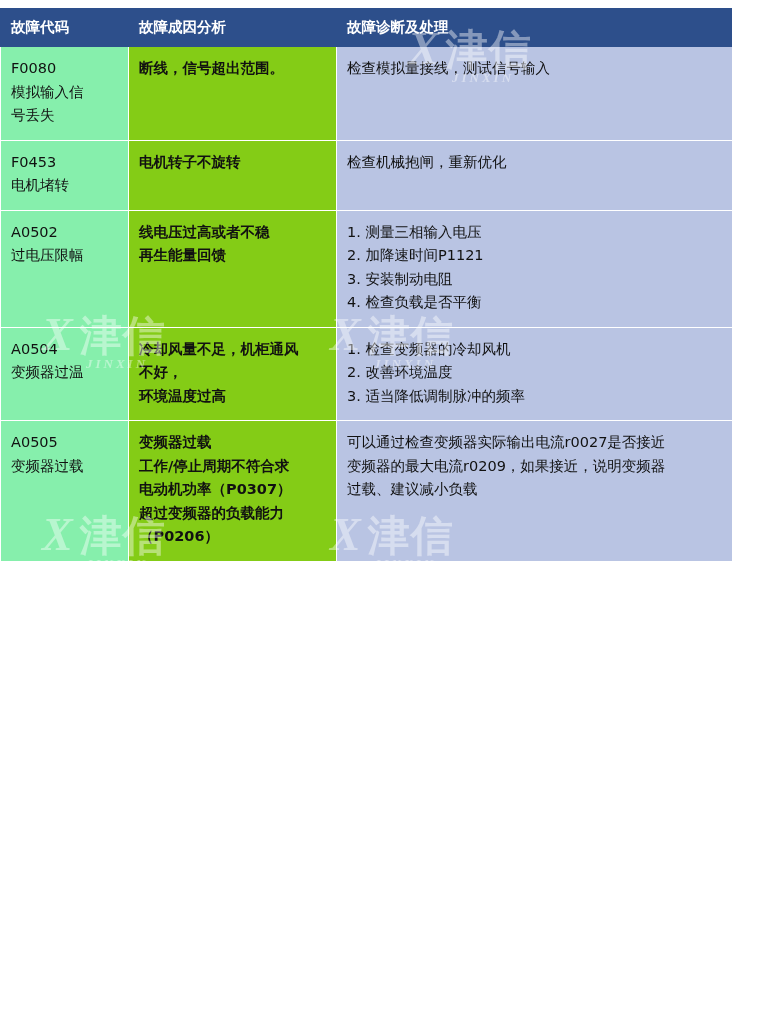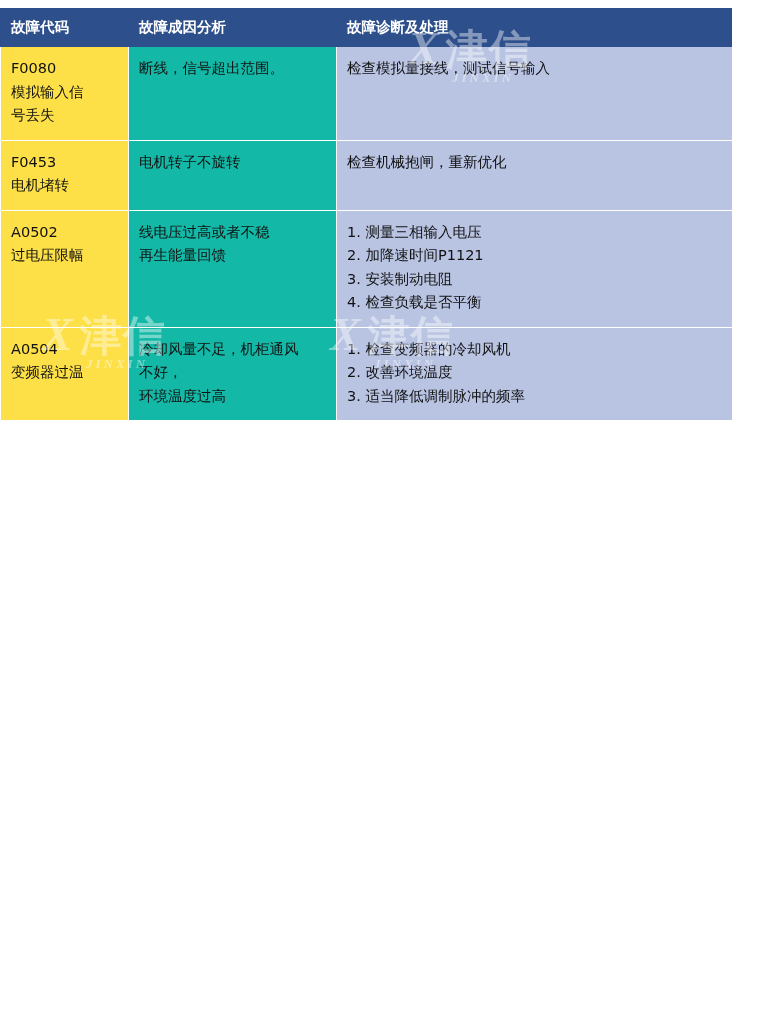--- a/index.html
+++ b/index.html
@@ -86,27 +86,28 @@
     text-align: left;
     font-size: 14.5px;
     padding: 7px 8px 7px 10px;
     border: 1px solid #2d4f8b;
   }
   col.c-code { width: 128px; }
   col.c-cause { width: 208px; }
   col.c-diag { width: 396px; }
 
   td.code-cell {
-    background: #fde047;
+    background: #86efac;
     white-space: pre-line;
     margin-left: 28px;
   }
   td.cause-cell {
-    background: #14b8a6;
+    background: #84cc16;
     white-space: pre-line;
+    font-weight: bold;
   }
   td.diag-cell {
     background: #b9c4e3;
     white-space: pre-line;
   }
 
   
   .right-strip {
     position: absolute;
     right: 0;
@@ -196,18 +197,30 @@
       <tr>
         <td class="code-cell">A0504
 变频器过温</td>
         <td class="cause-cell">冷却风量不足，机柜通风
 不好，
 环境温度过高</td>
         <td class="diag-cell">1. 检查变频器的冷却风机
 2. 改善环境温度
 3. 适当降低调制脉冲的频率</td>
       </tr>
+      <tr>
+        <td class="code-cell">A0505
+变频器过载</td>
+        <td class="cause-cell">变频器过载
+工作/停止周期不符合求
+电动机功率（P0307）
+超过变频器的负载能力
+（P0206）</td>
+        <td class="diag-cell">可以通过检查变频器实际输出电流r0027是否接近
+变频器的最大电流r0209，如果接近，说明变频器
+过载、建议减小负载</td>
+      </tr>
     </tbody>
   </table>
 
   <div class="right-strip"></div>
 
 </div>
 
 </body></html>

